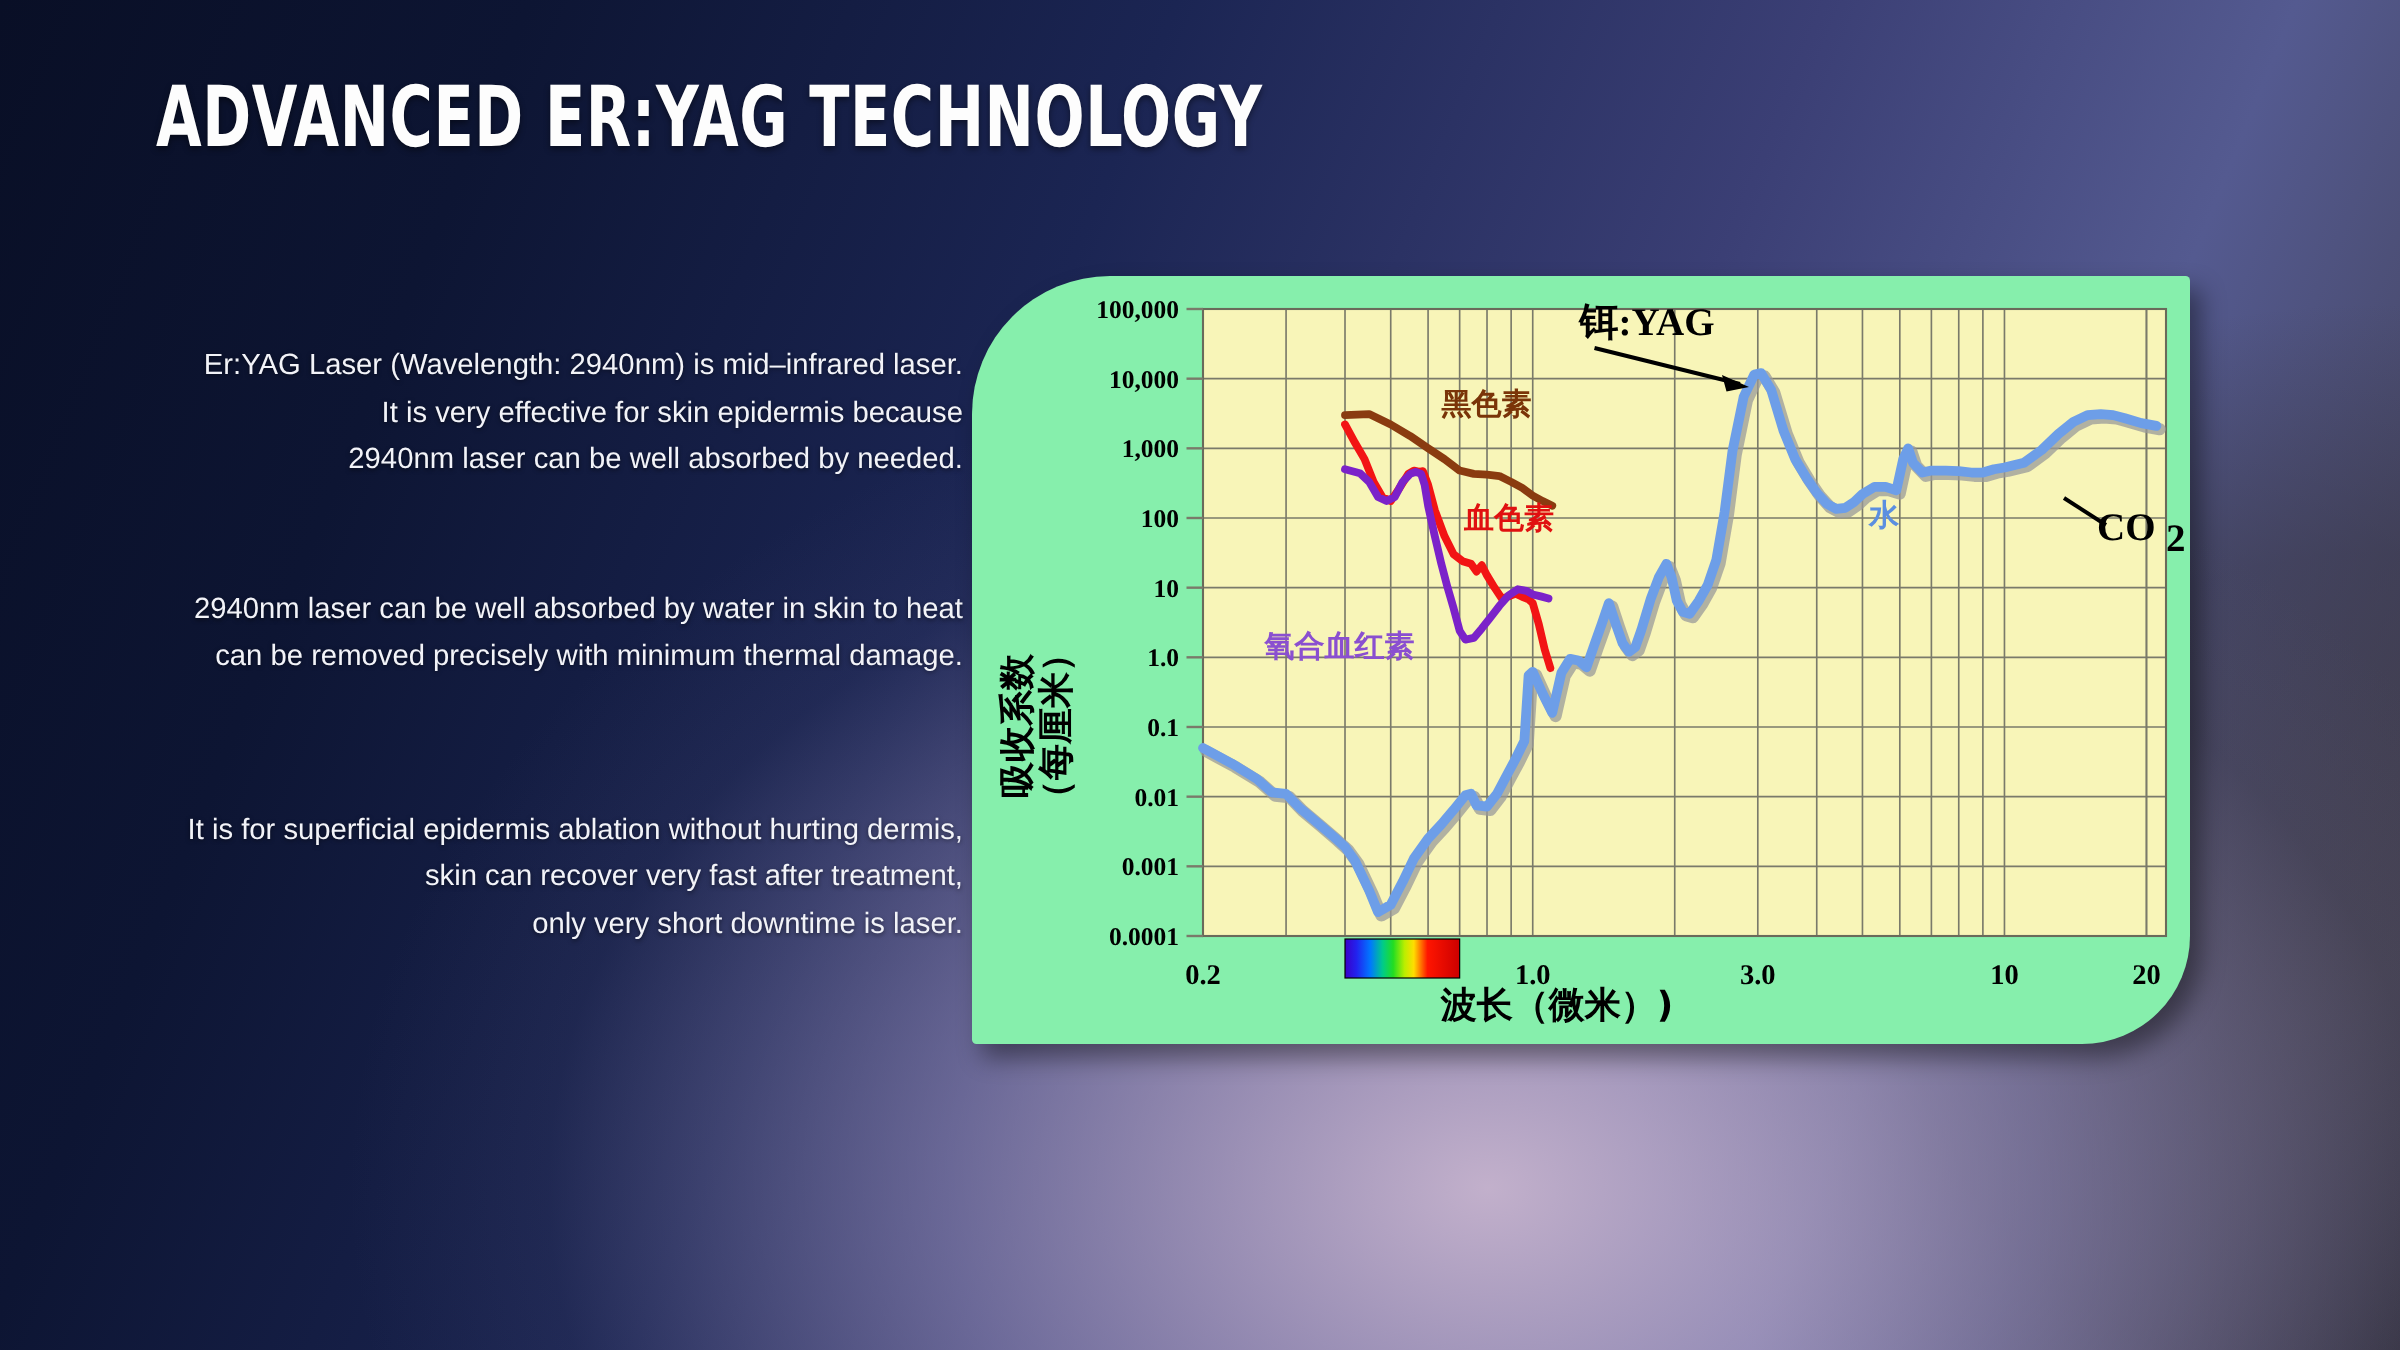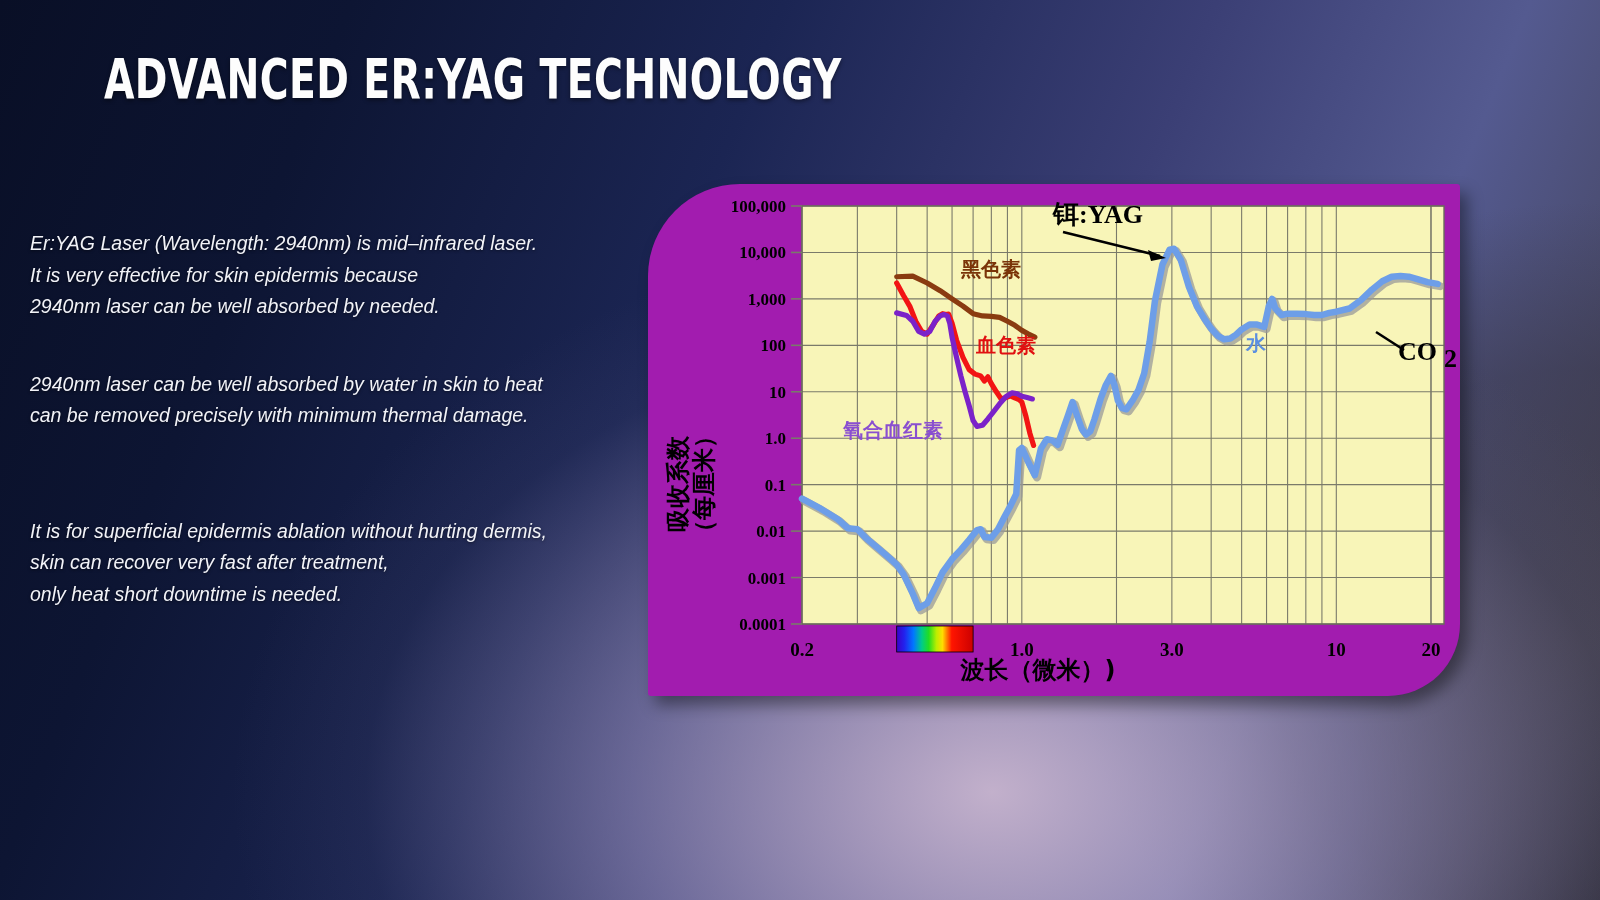--- a/index.html
+++ b/index.html
@@ -18,32 +18,32 @@
     position:absolute; left:104px; top:46px;
     font-family:"DejaVu Sans Condensed","Liberation Sans Narrow","Liberation Sans", sans-serif;
     font-weight:bold; font-size:56px; letter-spacing:0.5px;
     color:#fdfdfd; text-transform:uppercase;
     transform:scaleX(0.78); transform-origin:left center;
     white-space:nowrap;
     text-shadow:0 2px 5px rgba(0,0,0,0.45);
   }
 
   
-  #copy { position:absolute; left:30px; top:228px; width:612px; text-align:left;font-style:italic; }
+  #copy { position:absolute; left:30px; top:228px; width:612px; text-align:right; }
   .para { color:#f2f3f8; font-size:19.5px; line-height:31.5px; font-weight:400;
           text-shadow:0 1px 3px rgba(0,0,0,0.5); }
   .para + .para { margin-top:60px; }
   .para div { white-space:nowrap; }
-  #para2 { margin-top:46px; }
+  #para2 { margin-top:68px; }
   #para3 { margin-top:84px; }
 
   
   #card {
     position:absolute; left:648px; top:184px; width:812px; height:512px;
-    background:#a21caf;
+    background:#86efac;
     border-top-left-radius:92px;
     border-bottom-right-radius:72px;
     border-top-right-radius:3px;
     border-bottom-left-radius:3px;
     box-shadow:7px 9px 16px rgba(0,0,0,0.42);
   }
   #chart-svg { position:absolute; left:0; top:0; }
 
   .ylab { font-family:"Liberation Serif","DejaVu Serif", serif; font-weight:bold;
           font-size:17px; fill:#000; text-anchor:end; }
@@ -65,21 +65,21 @@
     <div>It is very effective for skin epidermis because</div>
     <div>2940nm laser can be well absorbed by needed.</div>
   </div>
   <div class="para" id="para2">
     <div>2940nm laser can be well absorbed by water in skin to heat</div>
     <div>can be removed precisely with minimum thermal damage.</div>
   </div>
   <div class="para" id="para3">
     <div>It is for superficial epidermis ablation without hurting dermis,</div>
     <div>skin can recover very fast after treatment,</div>
-    <div>only heat short downtime is needed.</div>
+    <div>only very short downtime is laser.</div>
   </div>
 </div>
 
 <div id="card">
   <svg id="chart-svg" width="812" height="512">
     <defs>
       <linearGradient id="specgrad" x1="0" y1="0" x2="1" y2="0">
         <stop offset="0.00" stop-color="#3a00c8"></stop>
         <stop offset="0.10" stop-color="#2222ee"></stop>
         <stop offset="0.22" stop-color="#0077ff"></stop>

